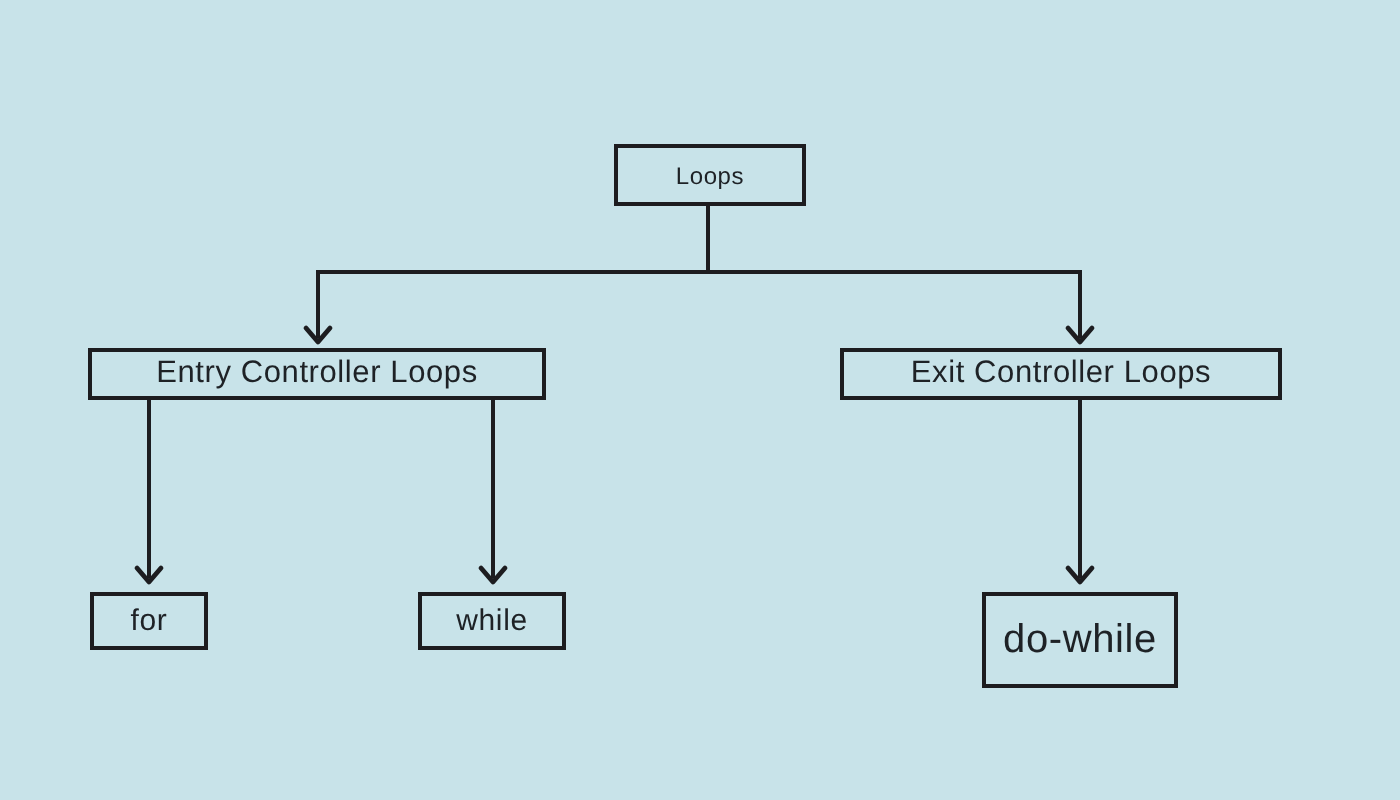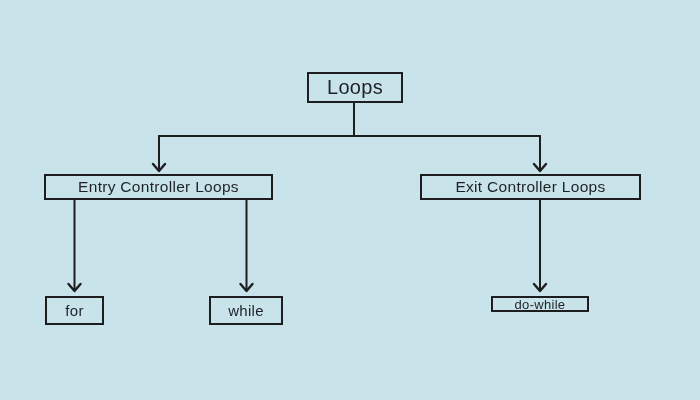--- a/index.html
+++ b/index.html
@@ -39,26 +39,26 @@
     border: 2px solid #1d1d20;
     background: transparent;
     color: #1e2226;
     display: flex;
     align-items: center;
     justify-content: center;
     font-size: 15.5px;
     letter-spacing: 0.3px;
     white-space: nowrap;
   }
-  .node-root    { left: 307px; top: 72px;  width: 96px;  height: 31px; font-size: 20px; }
+  .node-root    { left: 307px; top: 72px;  width: 96px;  height: 31px; font-size: 12px; }
   .node-entry   { left: 44px;  top: 174px; width: 229px; height: 26px; }
   .node-exit    { left: 420px; top: 174px; width: 221px; height: 26px; }
   .node-for     { left: 45px;  top: 296px; width: 59px;  height: 29px; font-size: 15px; }
   .node-while   { left: 209px; top: 296px; width: 74px;  height: 29px; font-size: 15px; }
-  .node-dowhile { left: 491px; top: 296px; width: 98px;  height: 16px; font-size: 13px; }
+  .node-dowhile { left: 491px; top: 296px; width: 98px;  height: 48px; font-size: 20px; }
 </style>
 </head>
 <body>
 
 <div class="canvas">
 
   <svg class="connectors" viewBox="0 0 700 400" xmlns="http://www.w3.org/2000/svg">
 
     <g>
       <path class="edge-line" d="M354,103 L354,136"></path>

